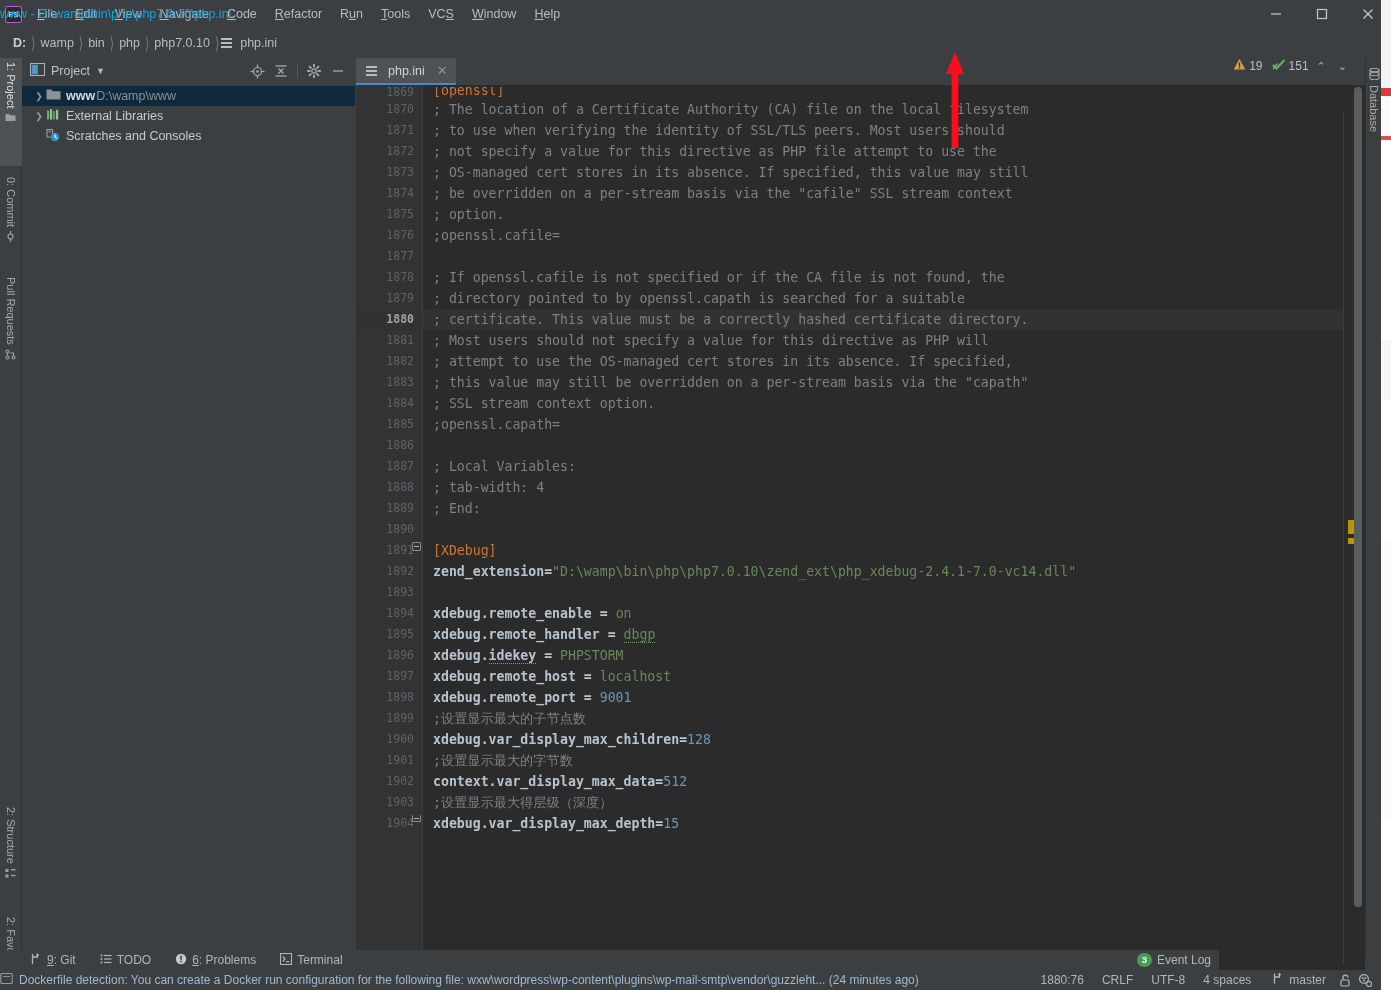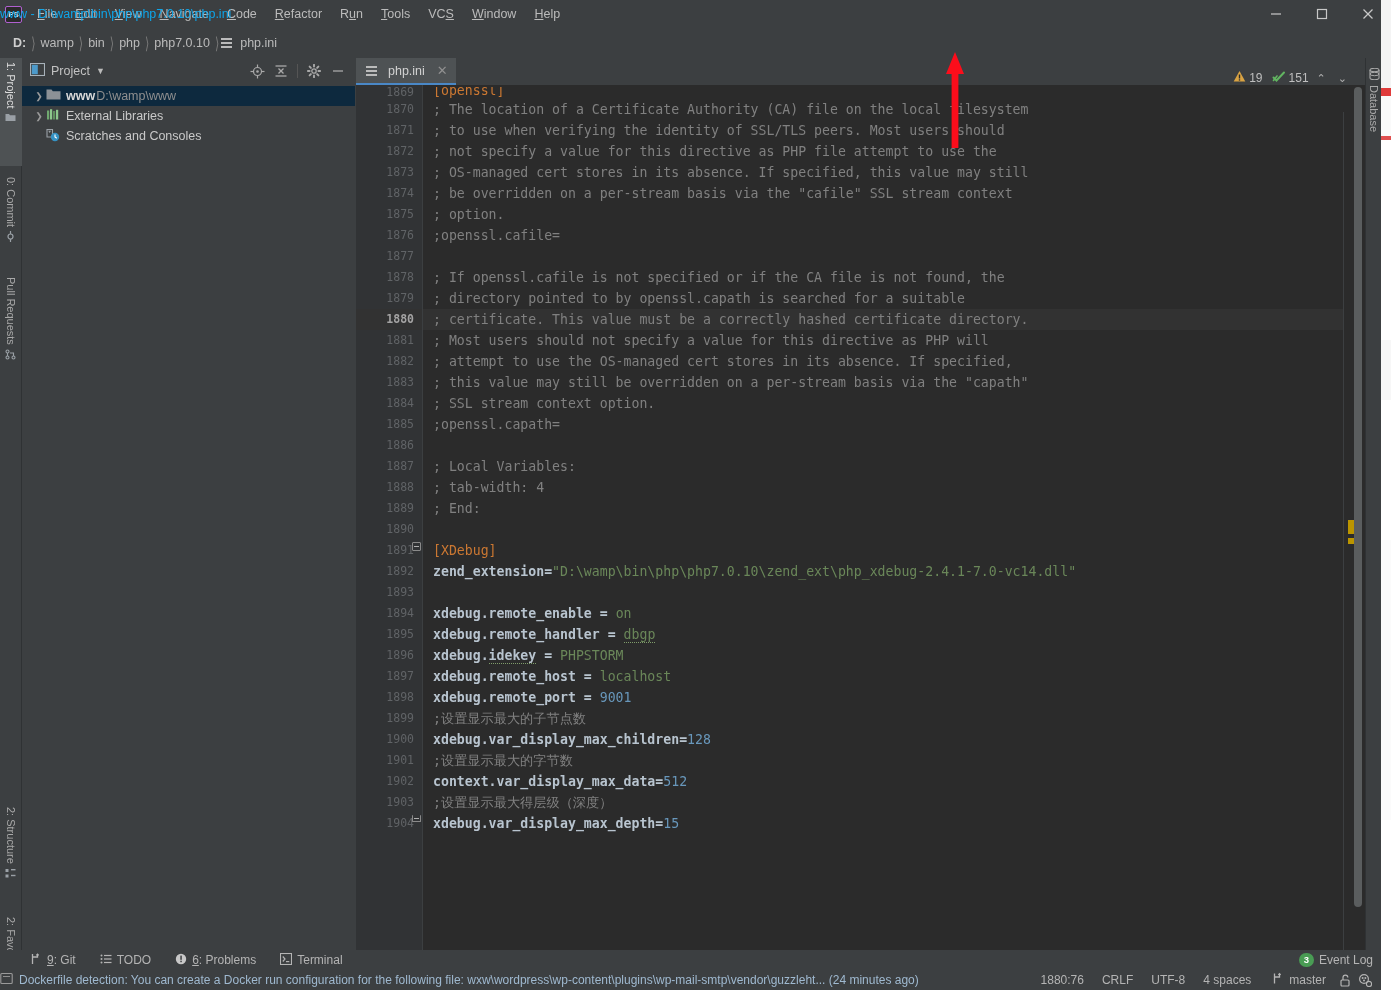--- a/index.html
+++ b/index.html
@@ -177,21 +177,21 @@
   .cm { color: #808080; }
   .sec { color: #cc7832; }
   .key { color: #b8c4cf; font-weight: bold; }
   .str { color: #6a8759; }
   .num { color: #6897bb; }
   .val { color: #6a8759; }
   .typo { border-bottom: 1px dotted #7f9c6a; }
 
   
   .inspect {
-    position: absolute; right: 14px; top: 12px; display: flex; align-items: center;
+    position: absolute; right: 14px; top: 0; display: flex; align-items: center;
     gap: 4px; font-size: 12px; color: #bfbfbf; z-index: 4;
   }
   .ins-grp { display: flex; align-items: center; gap: 3px; }
   .chev { color: #b0b0b0; font-size: 11px; padding: 0 4px; }
 
   
   .stripe {
     position: absolute; right: 0; top: 27px; width: 22px; height: 853px;
     background: #2b2b2b; border-left: 1px solid #3c3f41;
   }
@@ -214,21 +214,21 @@
   }
   .rtab {
     position: absolute; top: 6px; left: 0; width: 16px;
     writing-mode: vertical-rl; text-orientation: mixed;
     font-size: 11px; color: #a9a9a9; white-space: nowrap;
     display: flex; align-items: center; gap: 5px; padding: 4px 0;
   }
 
   
   .bottomstrip {
-    position: absolute; left: 0; top: 950px; width: 1381px; height: 20px;
+    position: absolute; left: 0; top: 950px; width: 1219px; height: 20px;
     background: #3c3f41; display: flex; align-items: center; z-index: 5;
   }
   .btab {
     display: flex; align-items: center; gap: 5px; font-size: 12px;
     color: #b4b4b4; padding: 0 12px; white-space: nowrap;
   }
   .btab u { text-decoration: underline; }
   .eventlog {
     margin-left: auto; display: flex; align-items: center; gap: 5px;
     padding-right: 8px; font-size: 12px; color: #b4b4b4;

